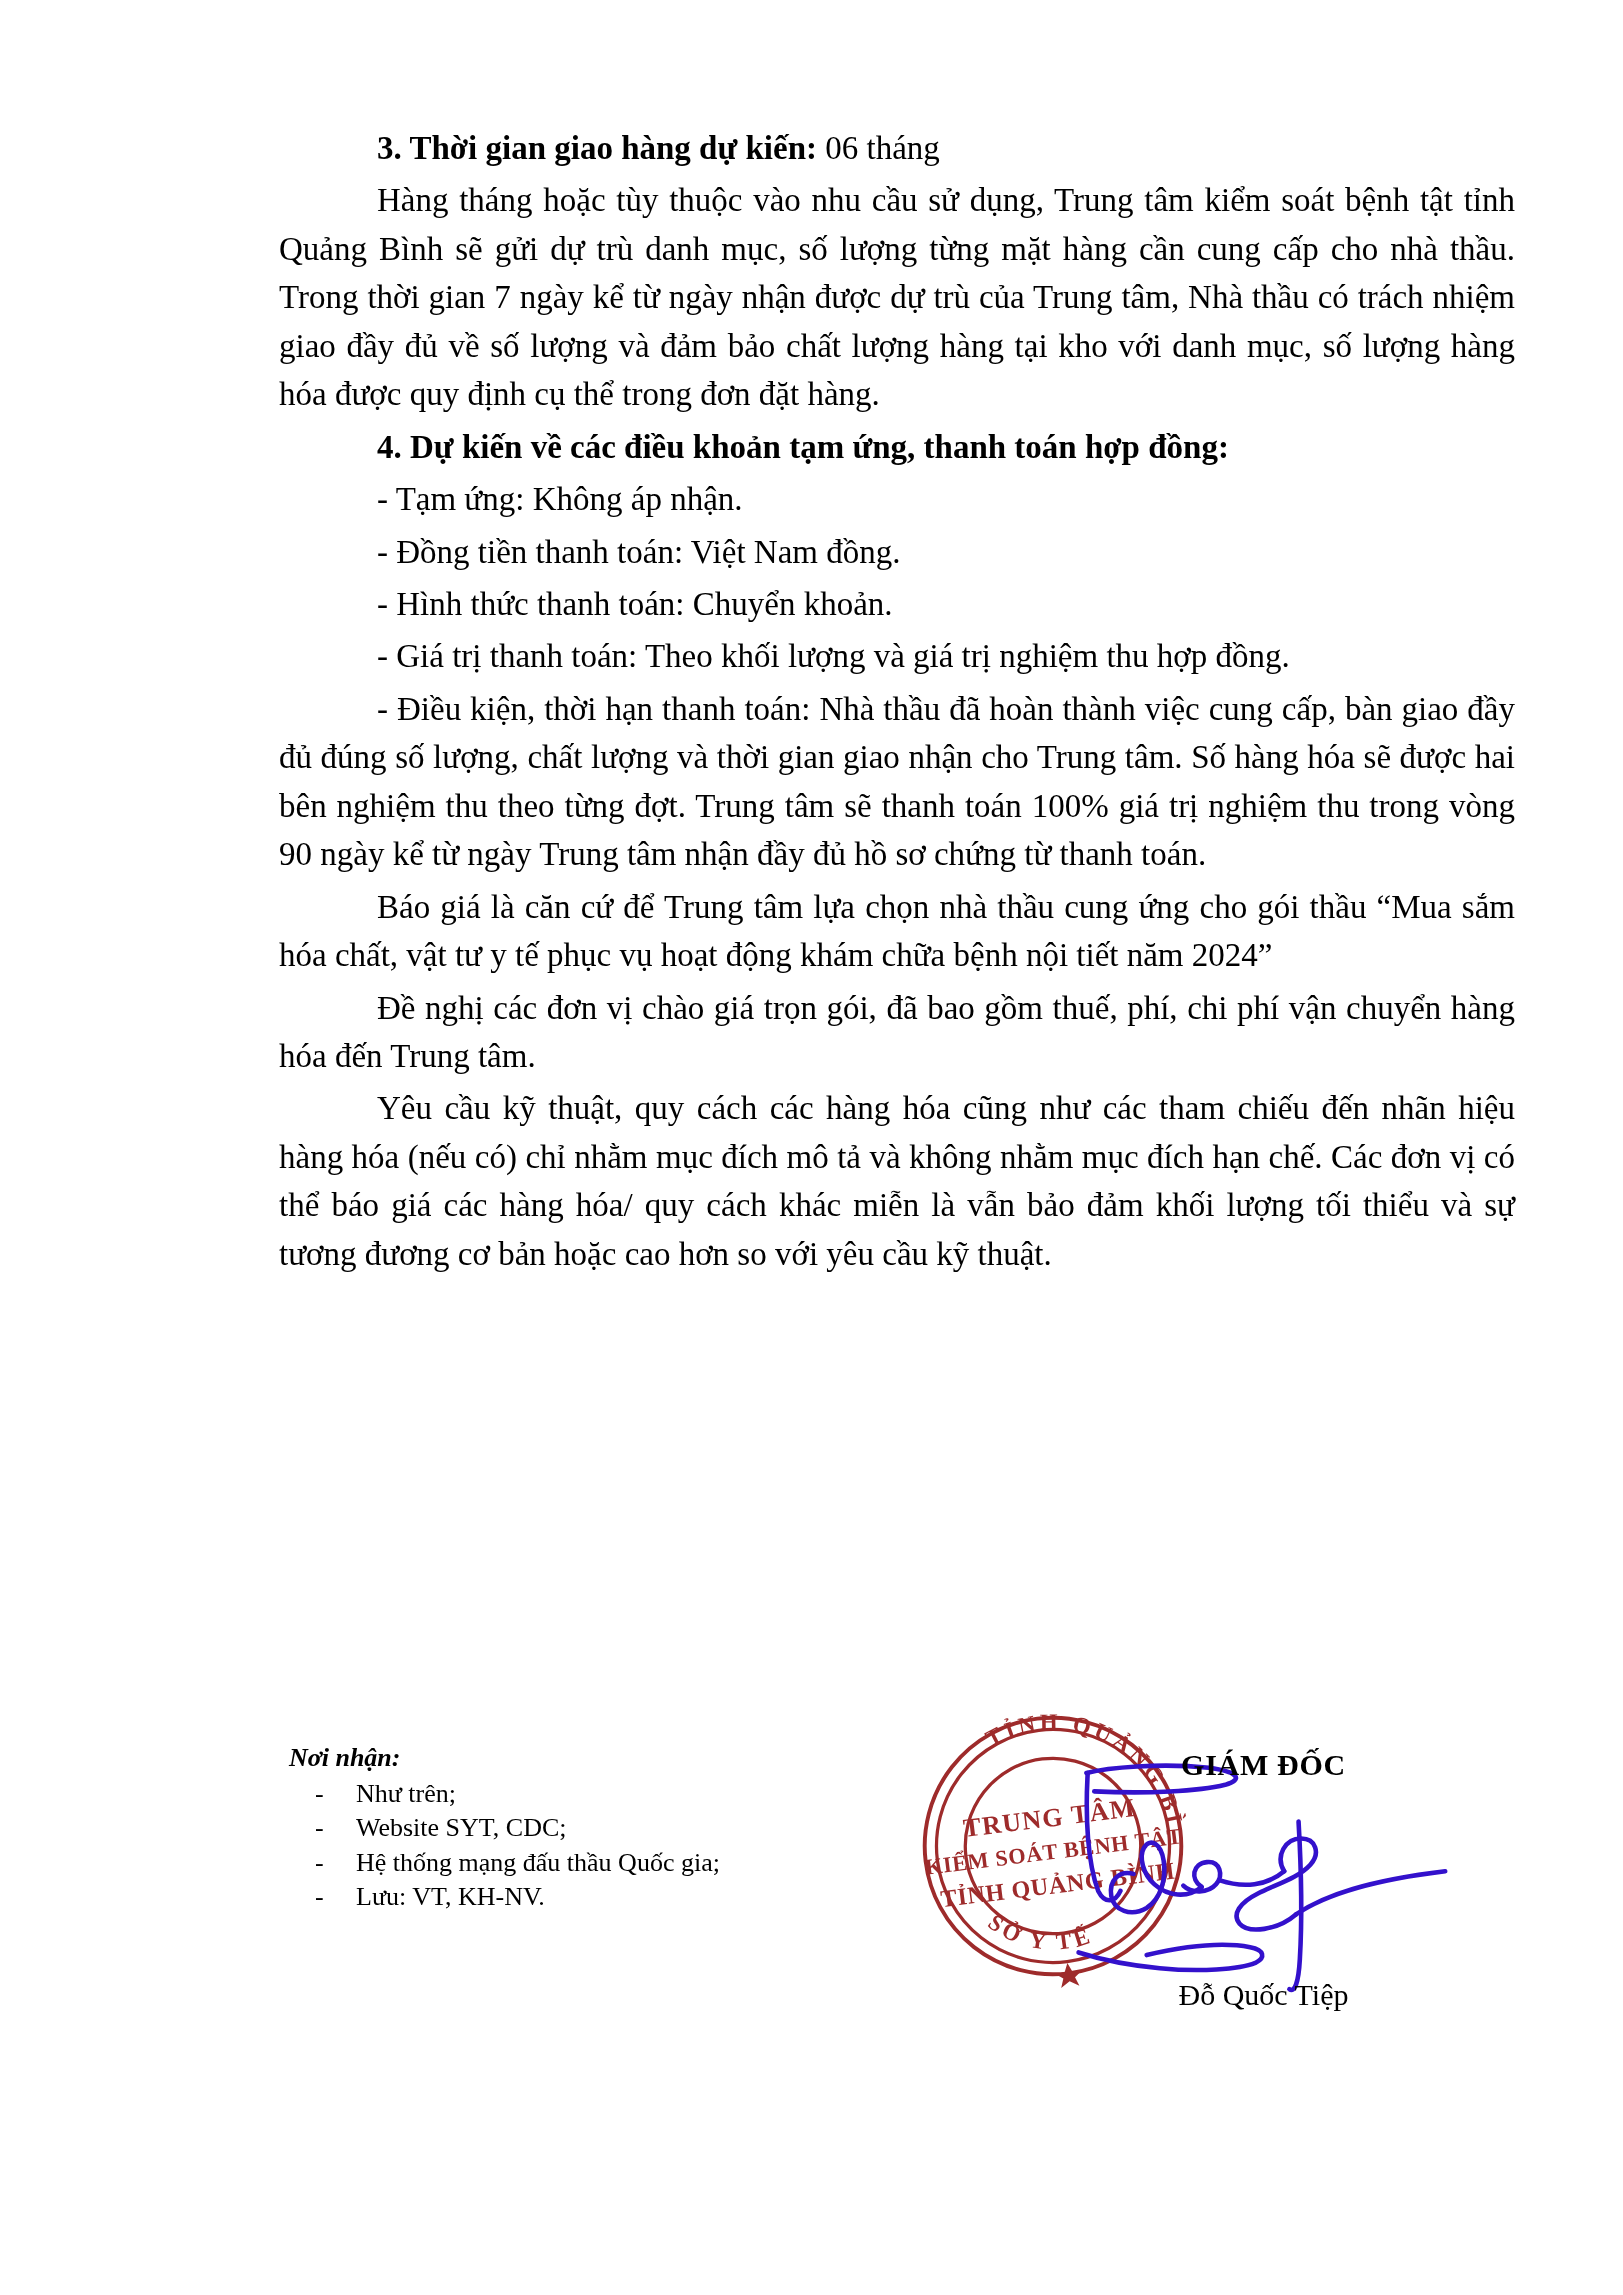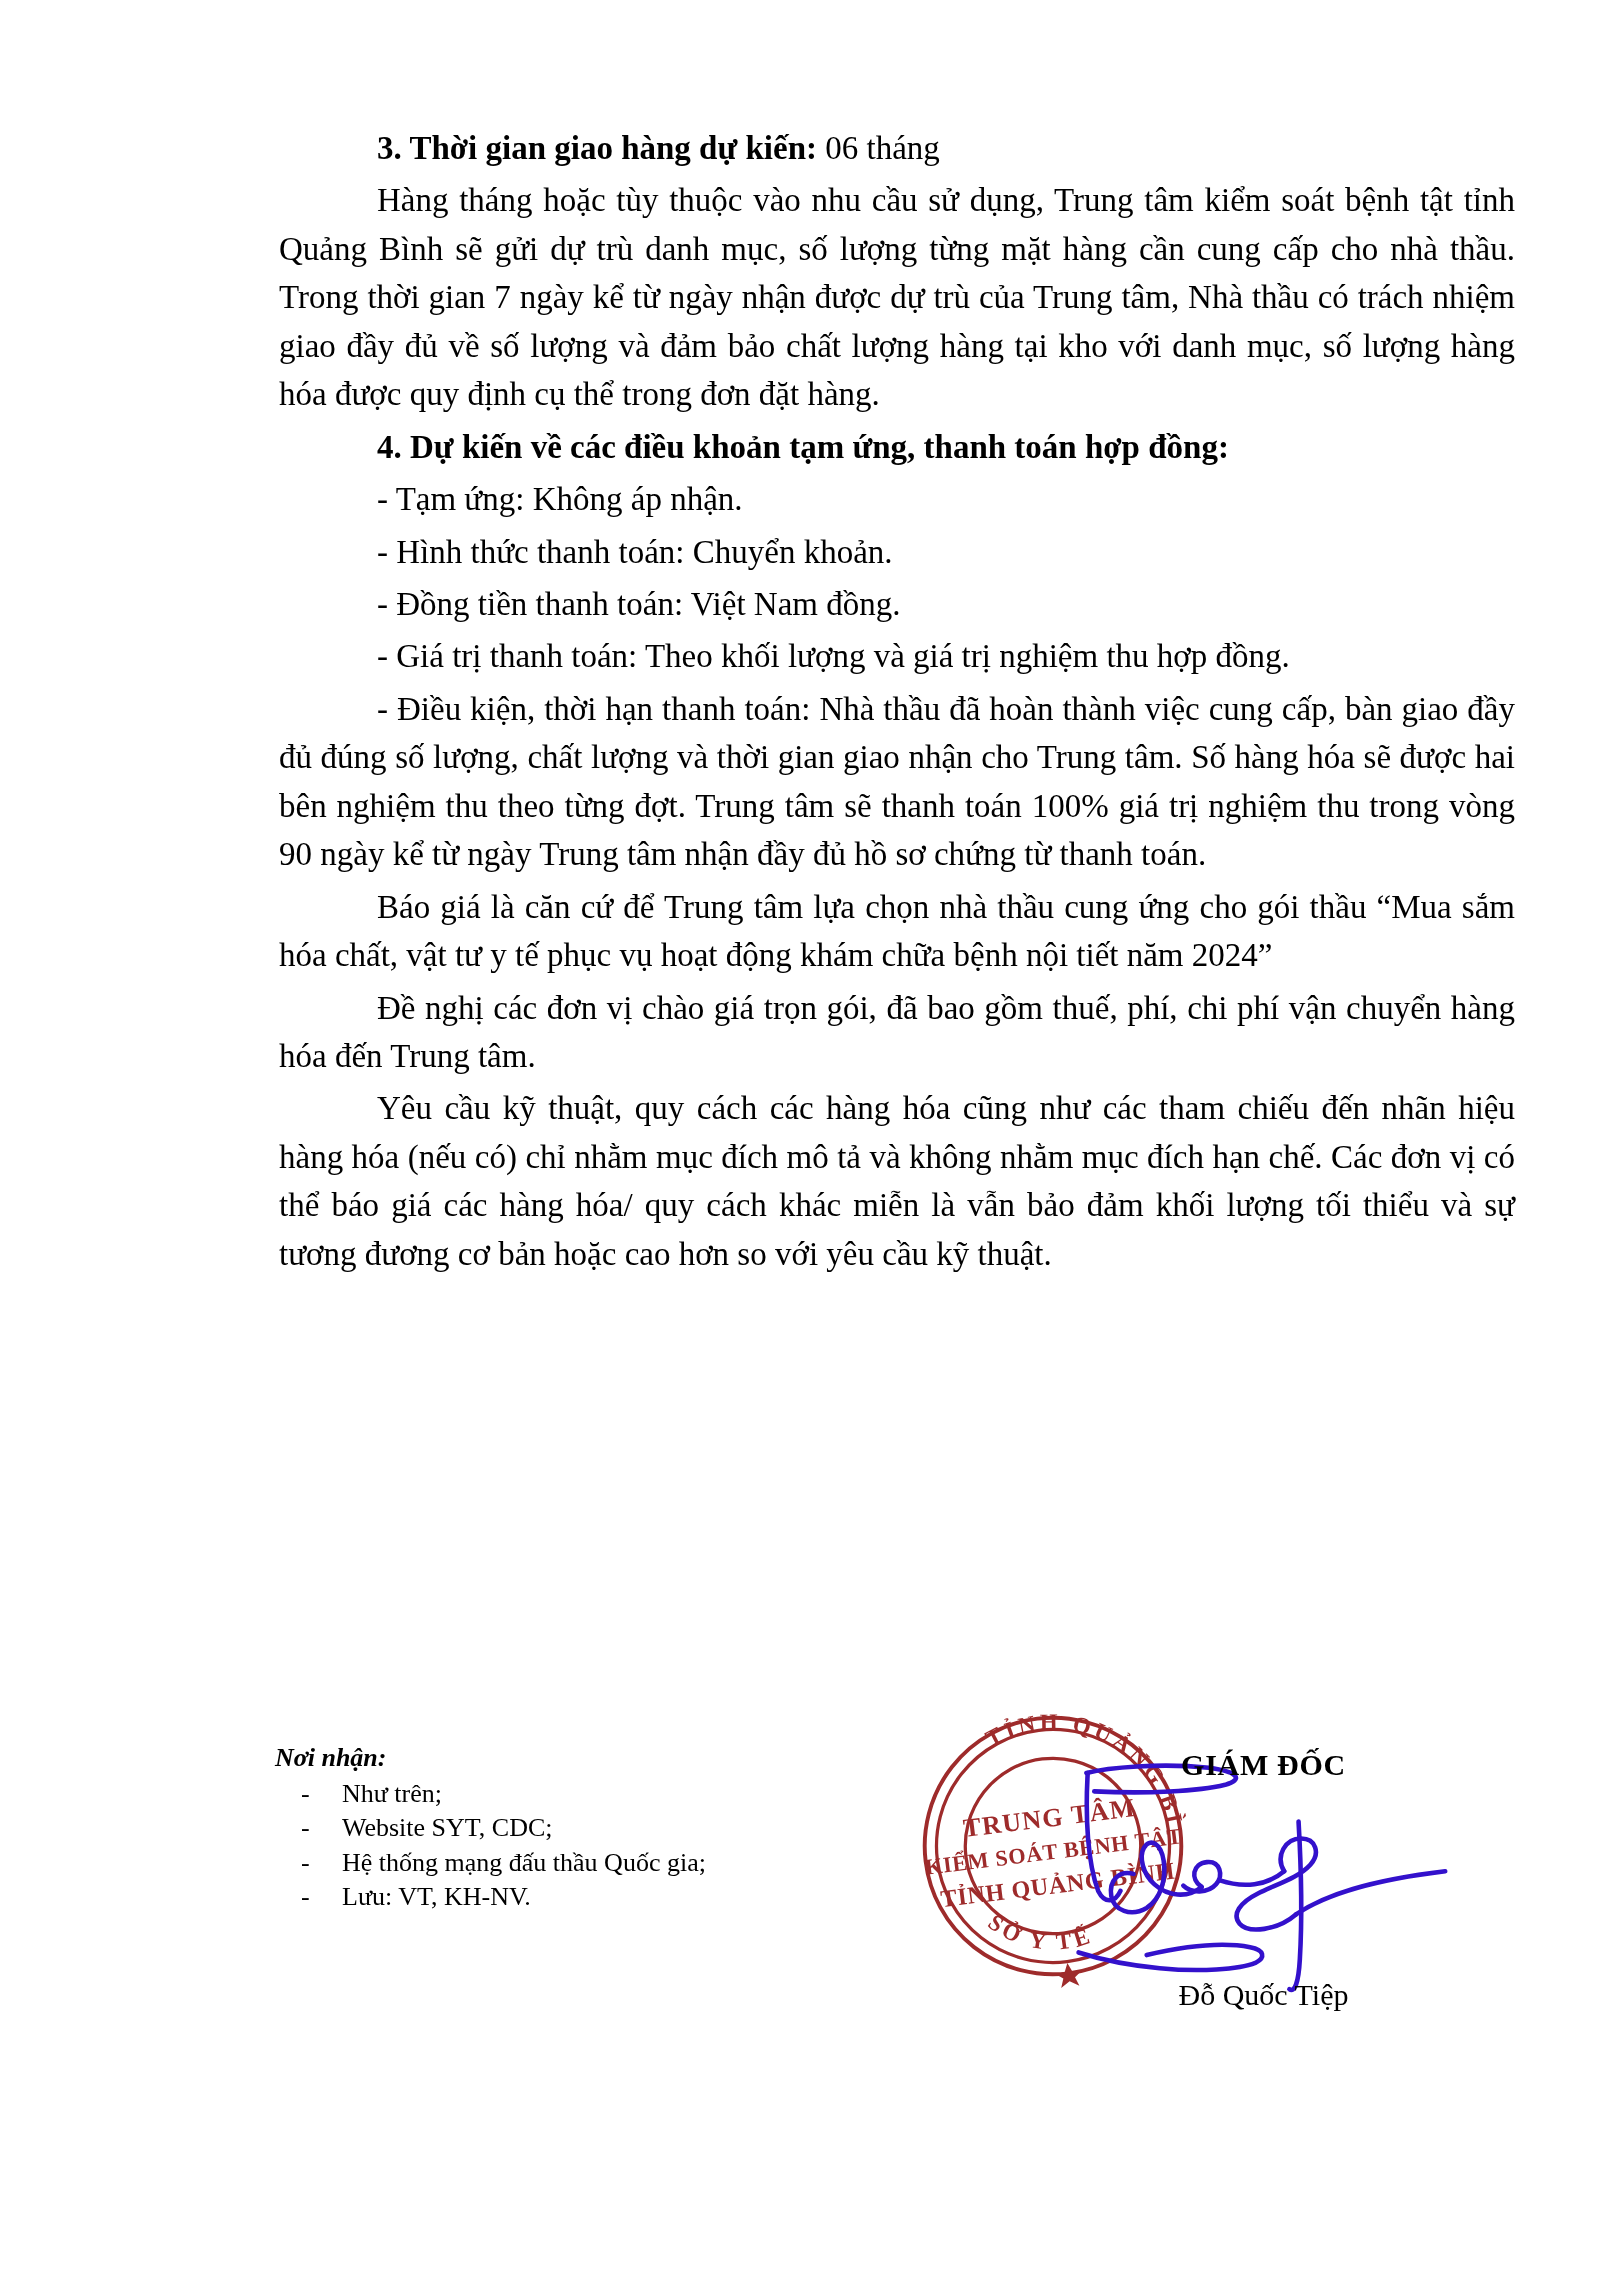--- a/index.html
+++ b/index.html
@@ -67,21 +67,21 @@
   .footer {
     position: absolute;
     left: 0;
     top: 1688px;
     width: 1623px;
     height: 608px;
   }
 
   .recipients {
     position: absolute;
-    left: 228px;
+    left: 242px;
     top: 54px;
     width: 621px;
   }
 
   .recipients-title {
     font-size: 26px;
     font-weight: bold;
     font-style: italic;
     line-height: 1.2;
     margin-bottom: 3.9px;
@@ -169,22 +169,22 @@
 
   <div class="content">
 
     <p class="heading"><span>3. Thời gian giao hàng dự kiến:</span><span class="normal"> 06 tháng</span></p>
 
     <p class="para">Hàng tháng hoặc tùy thuộc vào nhu cầu sử dụng, Trung tâm kiểm soát bệnh tật tỉnh Quảng Bình sẽ gửi dự trù danh mục, số lượng từng mặt hàng cần cung cấp cho nhà thầu. Trong thời gian 7 ngày kể từ ngày nhận được dự trù của Trung tâm, Nhà thầu có trách nhiệm giao đầy đủ về số lượng và đảm bảo chất lượng hàng tại kho với danh mục, số lượng hàng hóa được quy định cụ thể trong đơn đặt hàng.</p>
 
     <p class="heading"><span>4. Dự kiến về các điều khoản tạm ứng, thanh toán hợp đồng:</span></p>
 
     <p class="bullet-line">- Tạm ứng: Không áp nhận.</p>
+    <p class="bullet-line">- Đồng tiền thanh toán: Việt Nam đồng.</p>
     <p class="bullet-line">- Hình thức thanh toán: Chuyển khoản.</p>
-    <p class="bullet-line">- Đồng tiền thanh toán: Việt Nam đồng.</p>
     <p class="bullet-line">- Giá trị thanh toán: Theo khối lượng và giá trị nghiệm thu hợp đồng.</p>
     <p class="bullet-line wrap">- Điều kiện, thời hạn thanh toán: Nhà thầu đã hoàn thành việc cung cấp, bàn giao đầy đủ đúng số lượng, chất lượng và thời gian giao nhận cho Trung tâm. Số hàng hóa sẽ được hai bên nghiệm thu theo từng đợt. Trung tâm sẽ thanh toán 100% giá trị nghiệm thu trong vòng 90 ngày kể từ ngày Trung tâm nhận đầy đủ hồ sơ chứng từ thanh toán.</p>
 
 
     <p class="para">Báo giá là căn cứ để Trung tâm lựa chọn nhà thầu cung ứng cho gói thầu “Mua sắm hóa chất, vật tư y tế phục vụ hoạt động khám chữa bệnh nội tiết năm 2024”</p>
     <p class="para">Đề nghị các đơn vị chào giá trọn gói, đã bao gồm thuế, phí, chi phí vận chuyển hàng hóa đến Trung tâm.</p>
     <p class="para">Yêu cầu kỹ thuật, quy cách các hàng hóa cũng như các tham chiếu đến nhãn hiệu hàng hóa (nếu có) chỉ nhằm mục đích mô tả và không nhằm mục đích hạn chế. Các đơn vị có thể báo giá các hàng hóa/ quy cách khác miễn là vẫn bảo đảm khối lượng tối thiểu và sự tương đương cơ bản hoặc cao hơn so với yêu cầu kỹ thuật.</p>
 
   </div>
 

